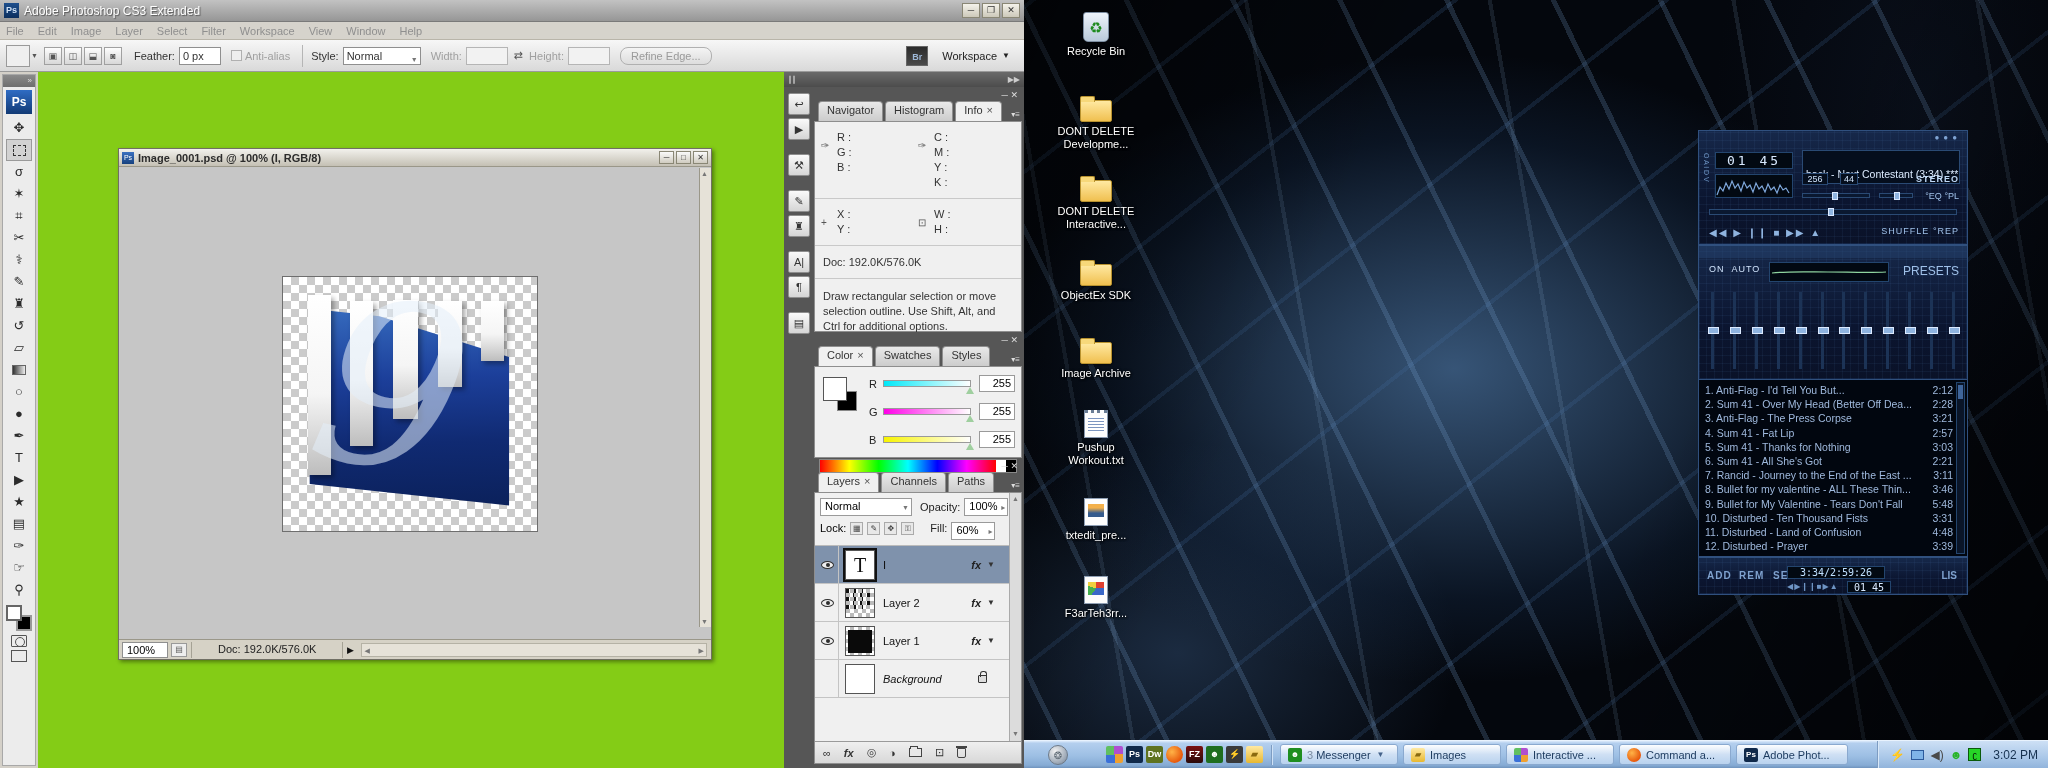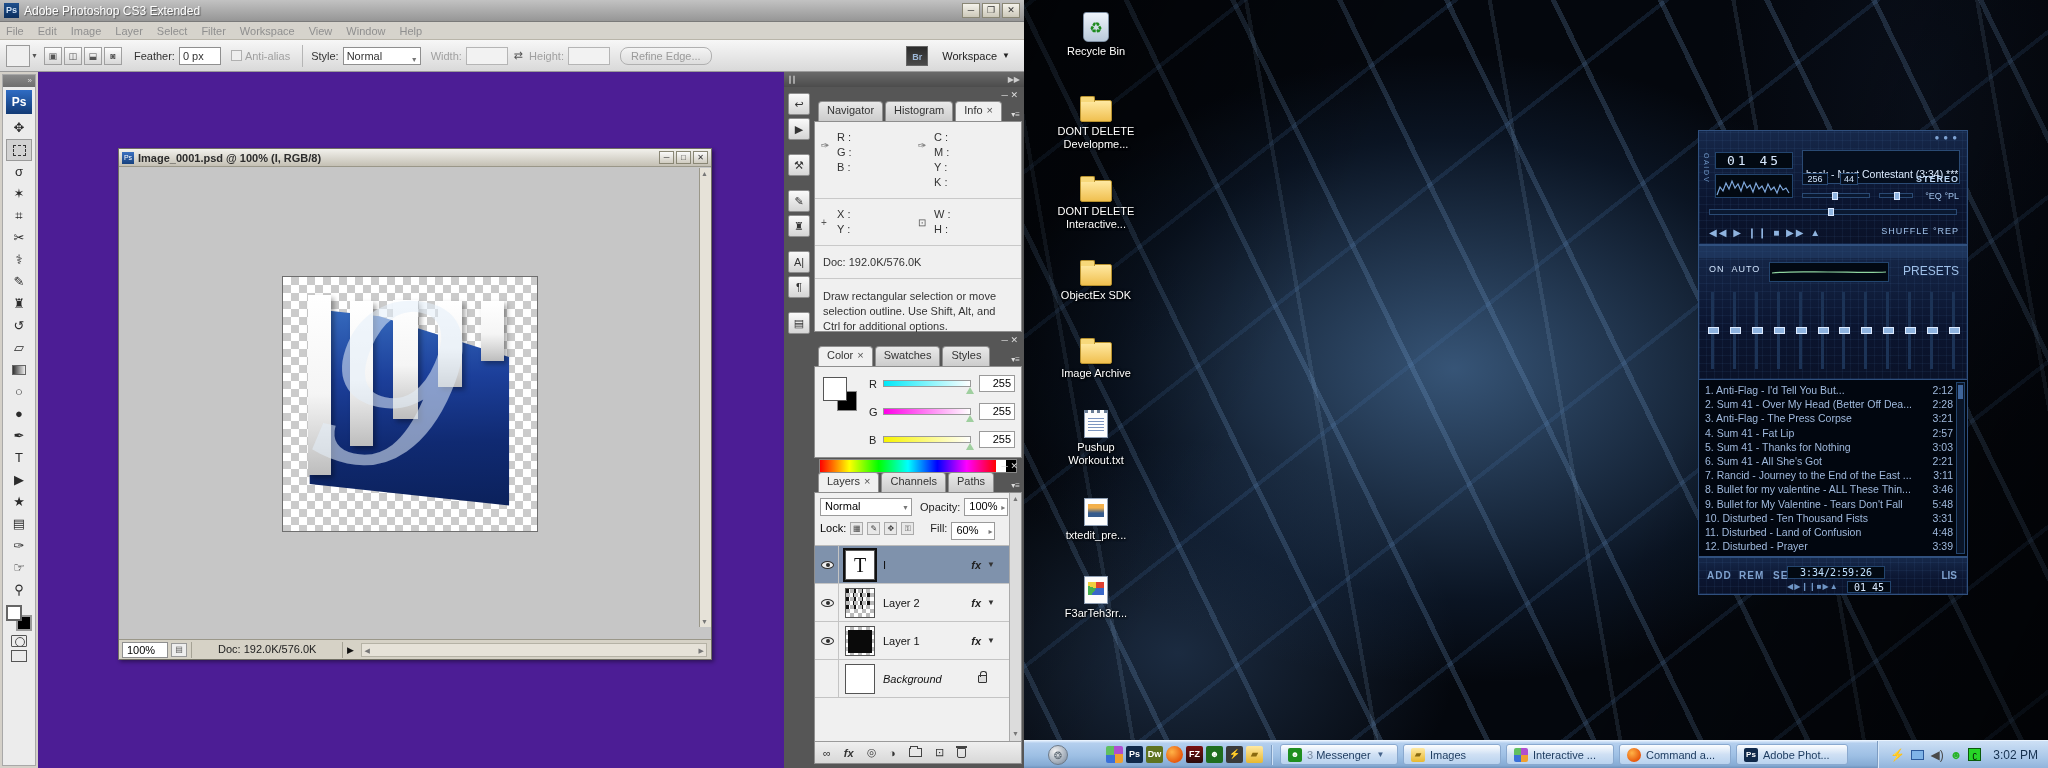--- a/index.html
+++ b/index.html
@@ -54,21 +54,21 @@
   .tool .mq { display:inline-block; width:13px; height:11px; border:1px dashed #333; margin-top:5px; }
   .tool .grad { display:inline-block; width:14px; height:10px; margin-top:6px; background:linear-gradient(90deg,#333,#eee); border:1px solid #666; }
   .tb-swatches { position:relative; width:26px; height:26px; margin:4px auto; }
   .tb-swatches .fg { position:absolute; left:0; top:0; width:16px; height:16px; background:#fff; border:2px solid #666; z-index:2; }
   .tb-swatches .bg { position:absolute; right:0; bottom:0; width:16px; height:16px; background:#000; border:2px solid #999; }
   .tb-mini { width:16px; height:12px; margin:3px auto; border:1px solid #555; }
   .tb-mini.qm { border-radius:1px; position:relative; }
   .tb-mini.qm::after { content:""; position:absolute; left:3px; top:1px; width:8px; height:8px; border:1px solid #555; border-radius:50%; }
 
   
-  .mdi { position:absolute; left:38px; top:72px; width:746px; bottom:0; background:#4c1d95; }
+  .mdi { position:absolute; left:38px; top:72px; width:746px; bottom:0; background:#84cc16; }
 
   
   .docwin { position:absolute; left:80px; top:76px; width:594px; height:512px;
     background:#c6c6c6; border:1px solid #716f64; box-shadow:2px 2px 4px rgba(0,0,0,0.4); }
   .doc-title { height:18px; background:linear-gradient(#f2f1ec,#c4c0b4); display:flex; align-items:center;
     padding:0 3px; border-bottom:1px solid #9a9789; }
   .doc-icon { width:12px; height:12px; background:linear-gradient(#3b71c0,#16417e); color:#fff; font-size:7px;
     text-align:center; line-height:12px; margin-right:4px; }
   .doc-title-text { font-weight:bold; color:#2c2c2c; flex:1; font-size:11px; }
   .doc-btn { width:15px; height:13px; margin-left:2px; background:linear-gradient(#fafafa,#d0ccc0);

